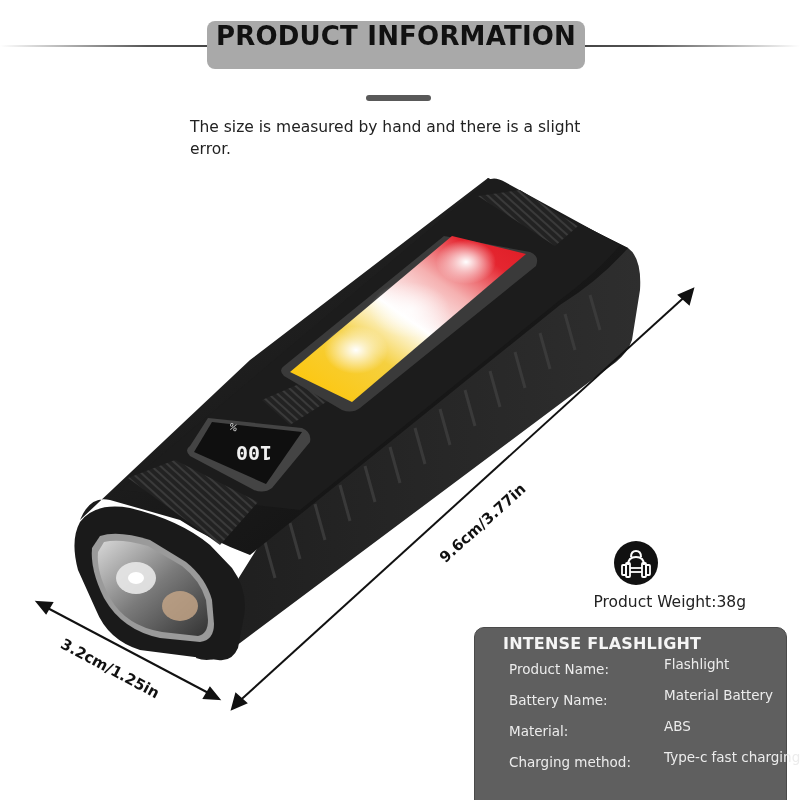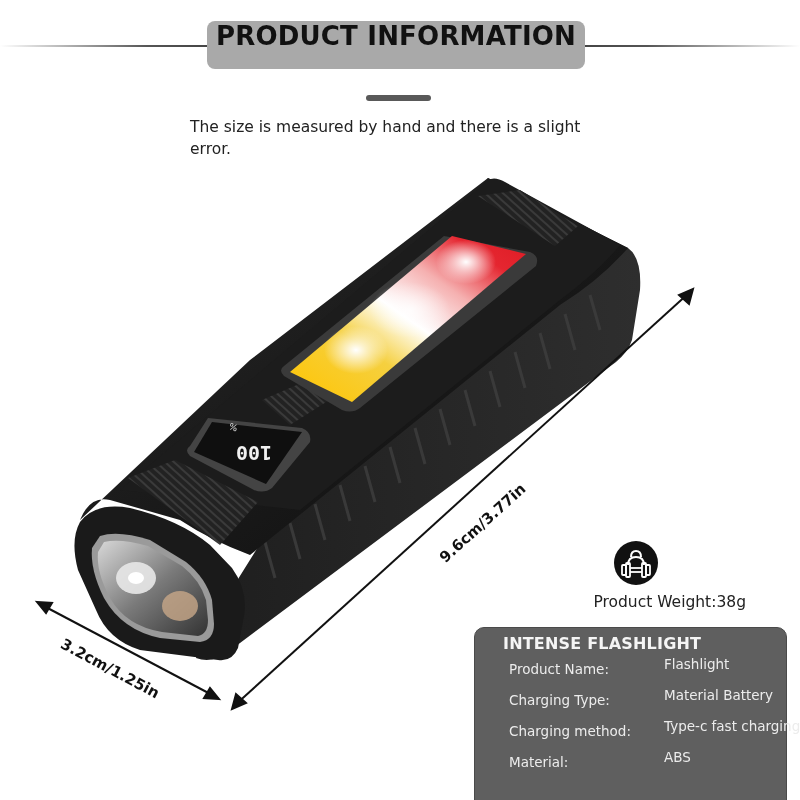--- a/index.html
+++ b/index.html
@@ -180,24 +180,24 @@
 </div>
 <div class="weight-label">Product Weight:38g</div>
 
 <div class="spec-card">
   <div class="spec-title">INTENSE FLASHLIGHT</div>
   <div class="spec-row">
     <span class="spec-key">Product Name:</span>
     <span class="spec-val">Flashlight</span>
   </div>
   <div class="spec-row">
-    <span class="spec-key">Charging Type:</span>
+    <span class="spec-key">Battery Name:</span>
     <span class="spec-val">Material Battery</span>
+  </div>
+  <div class="spec-row">
+    <span class="spec-key">Material:</span>
+    <span class="spec-val">ABS</span>
   </div>
   <div class="spec-row">
     <span class="spec-key">Charging method:</span>
     <span class="spec-val">Type-c fast charging</span>
   </div>
-  <div class="spec-row">
-    <span class="spec-key">Material:</span>
-    <span class="spec-val">ABS</span>
-  </div>
 </div>
 
 </body></html>

